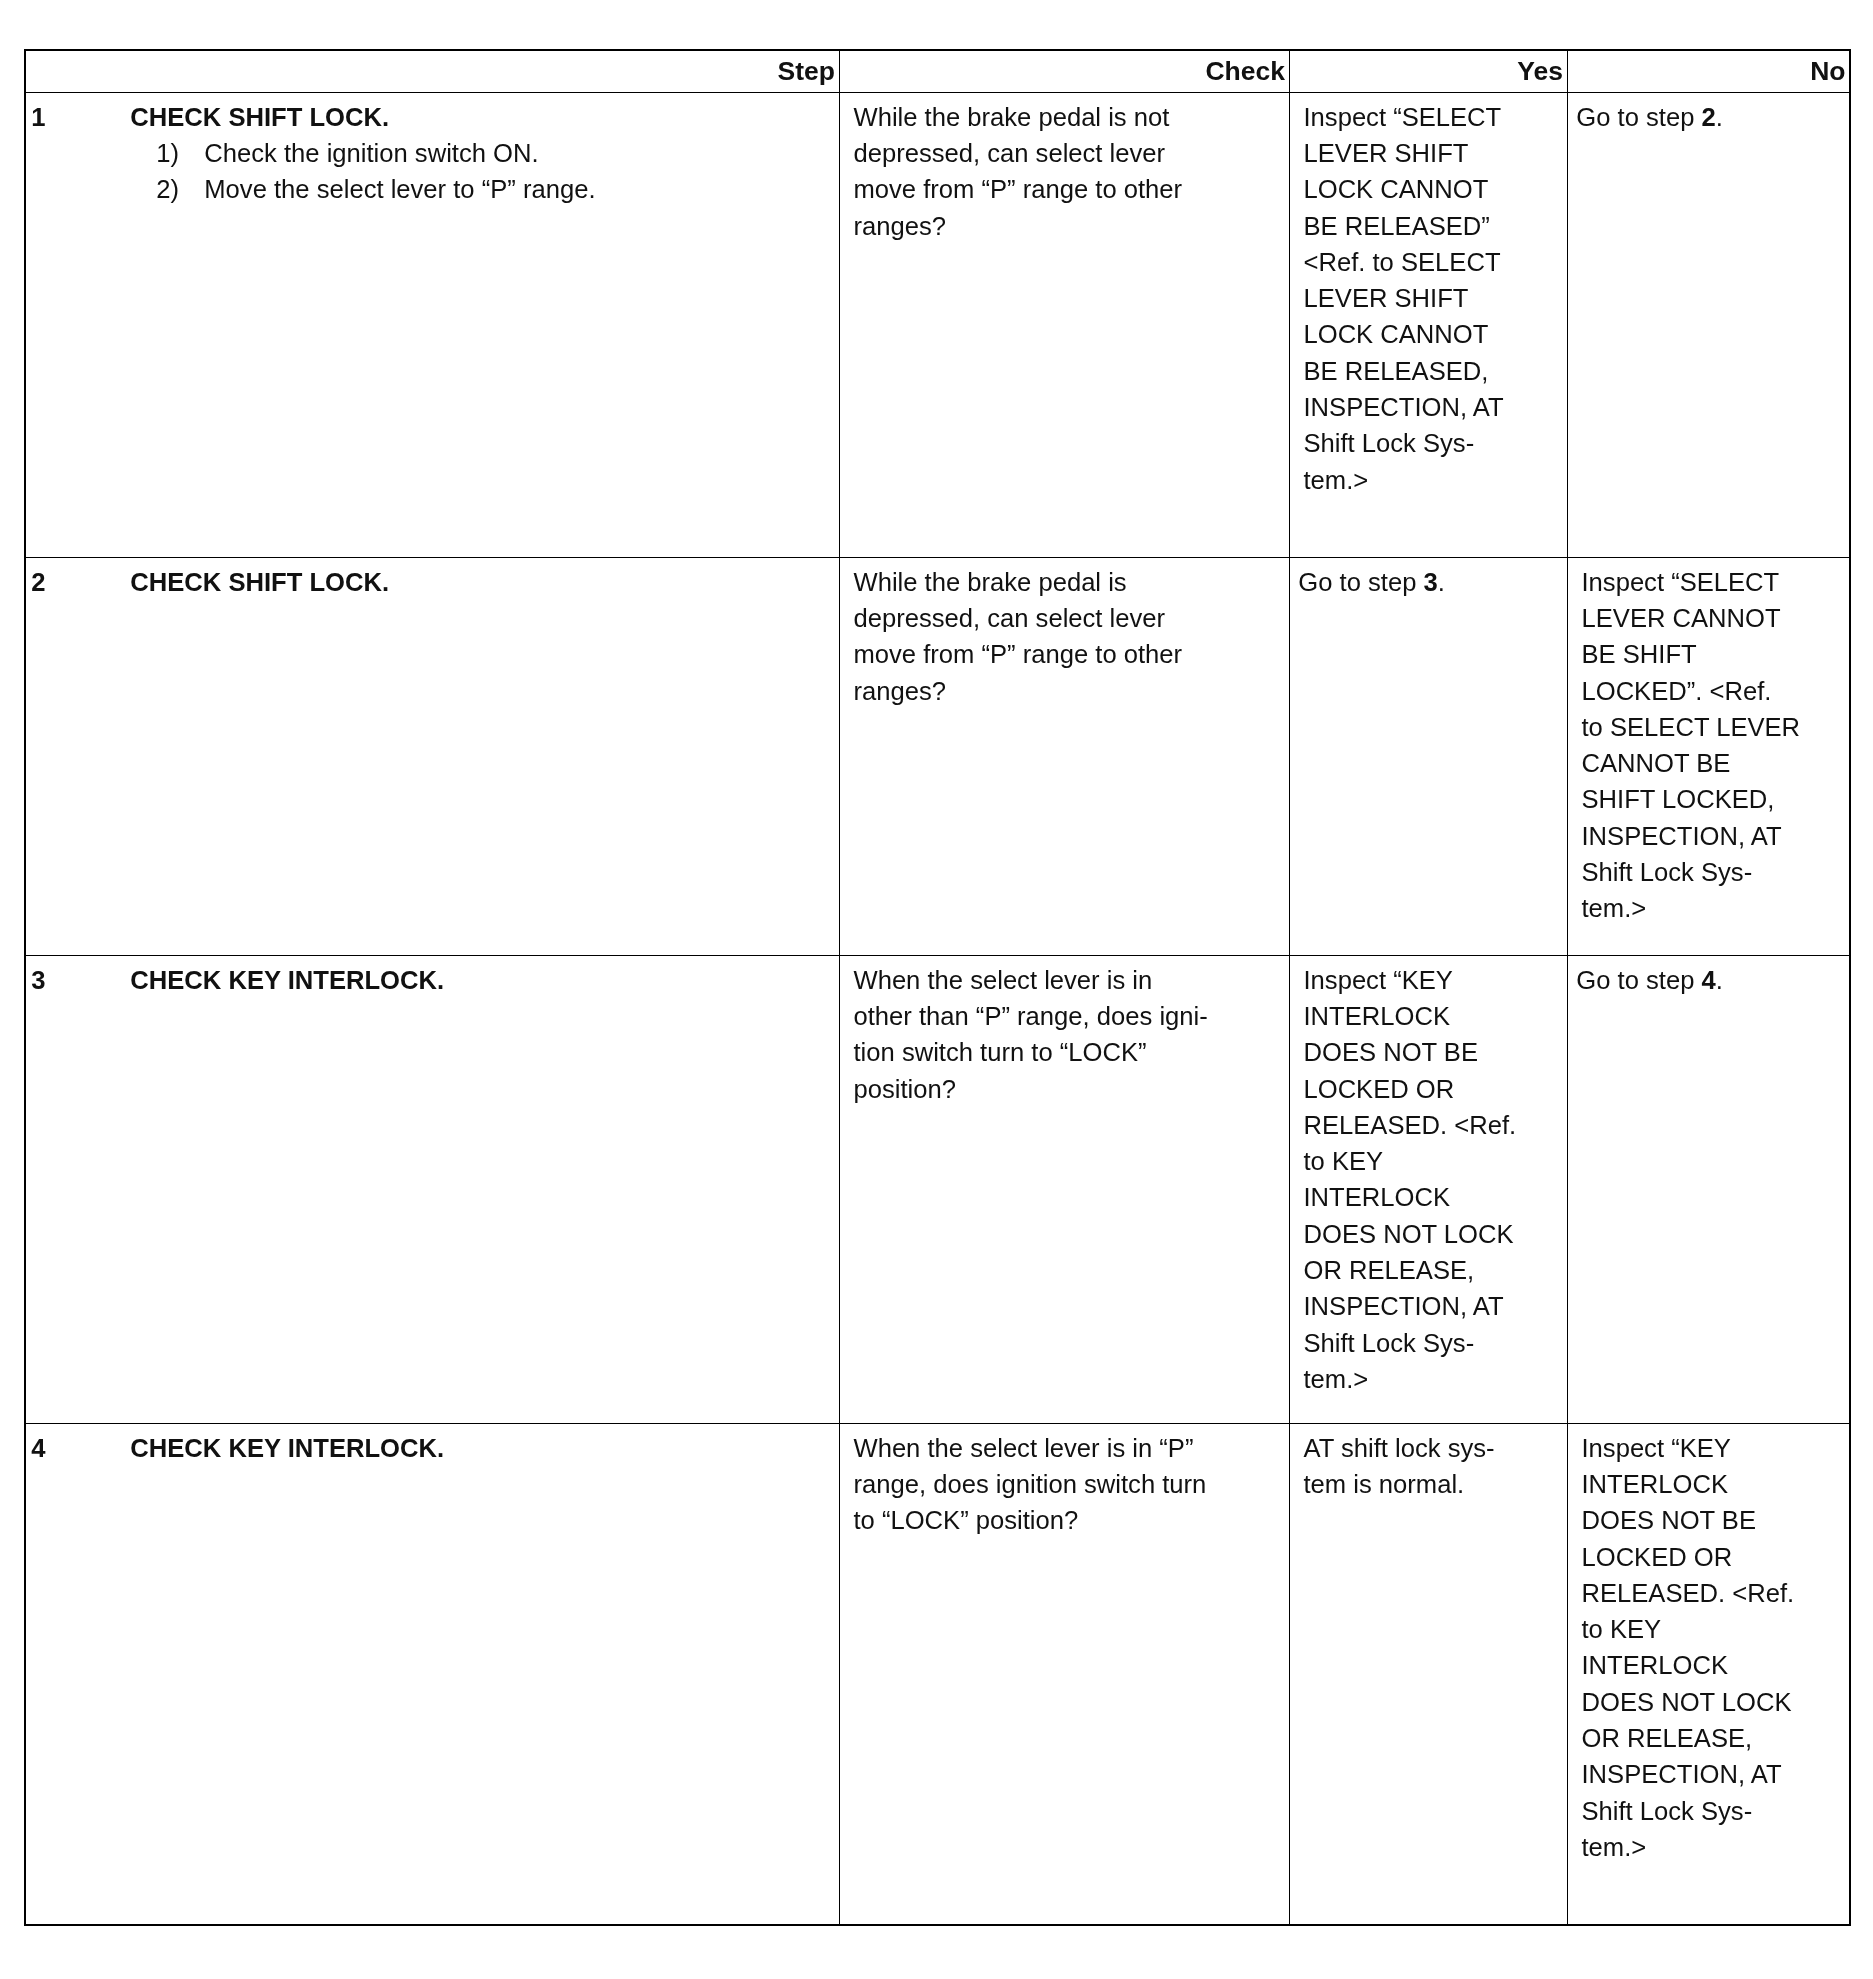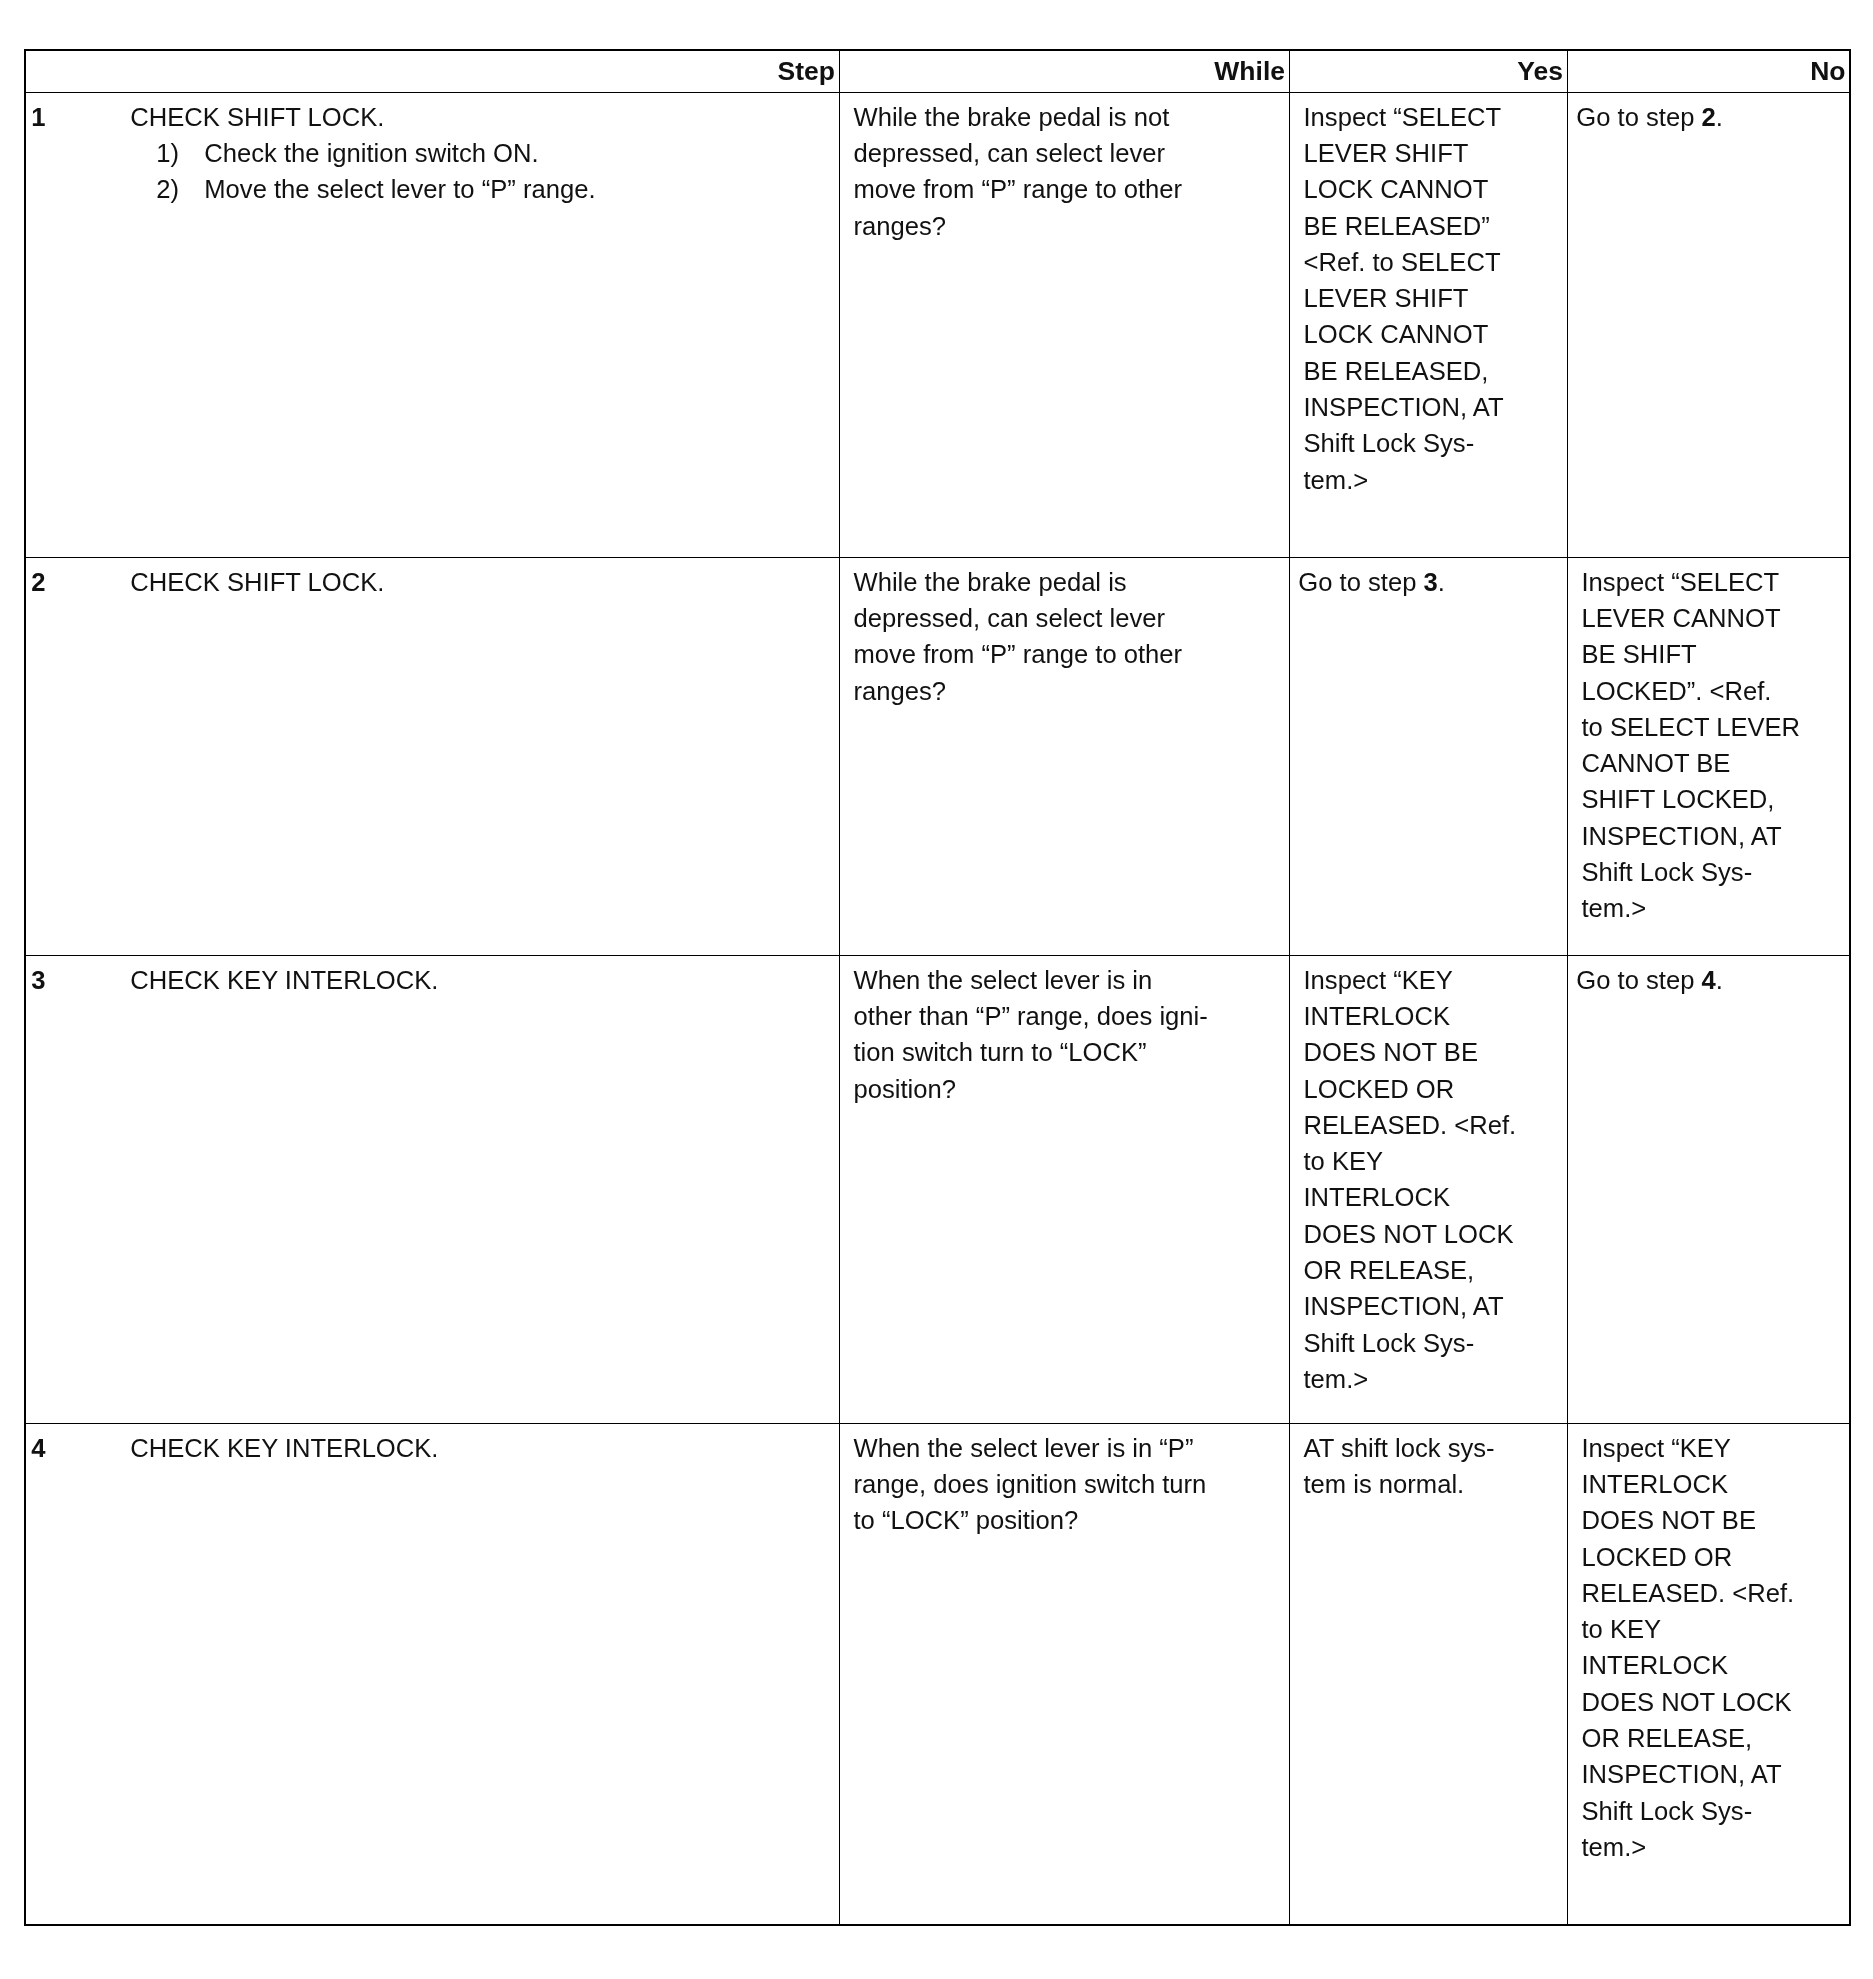--- a/index.html
+++ b/index.html
@@ -52,21 +52,21 @@
 
   .text-cell { white-space: pre-line; padding-left: 14px; }
 
   .step-top { display: flex; align-items: baseline; }
   .step-num {
     display: inline-block;
     width: 99px;
     flex: 0 0 99px;
     font-weight: bold;
   }
-  .step-title { font-weight: normal; }
+  .step-title { font-weight: bold; }
 
   .substep {
     display: flex;
     margin-left: 125px;
     align-items: baseline;
   }
   .substep-marker {
     display: inline-block;
     width: 48px;
     flex: 0 0 48px;
@@ -88,21 +88,21 @@
   <table class="diag">
     <colgroup>
       <col class="c-step">
         <col class="c-check">
         <col class="c-yes">
         <col class="c-no">
     </colgroup>
     <thead>
       <tr class="hdr">
         <th>Step</th>
-        <th>While</th>
+        <th>Check</th>
         <th>Yes</th>
         <th>No</th>
       </tr>
     </thead>
     <tbody>
 
       <tr class="r1">
         <td class="step-cell">
           <div class="step-top">
             <span class="step-num">1</span>

